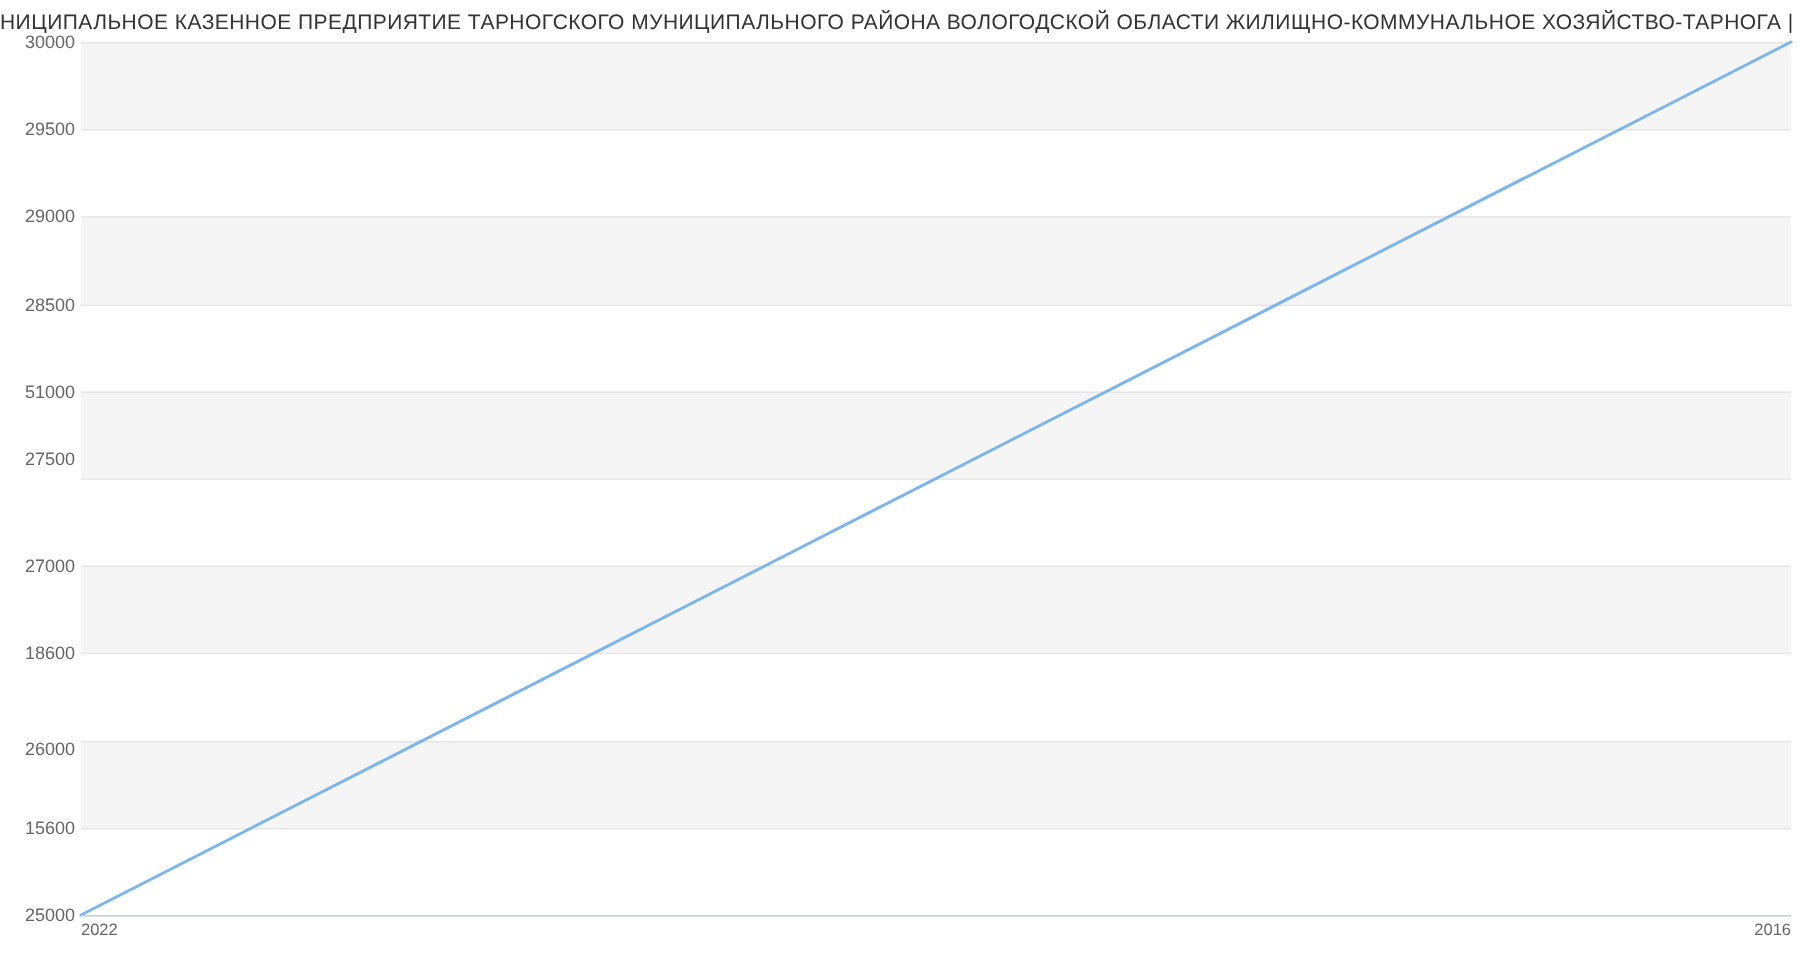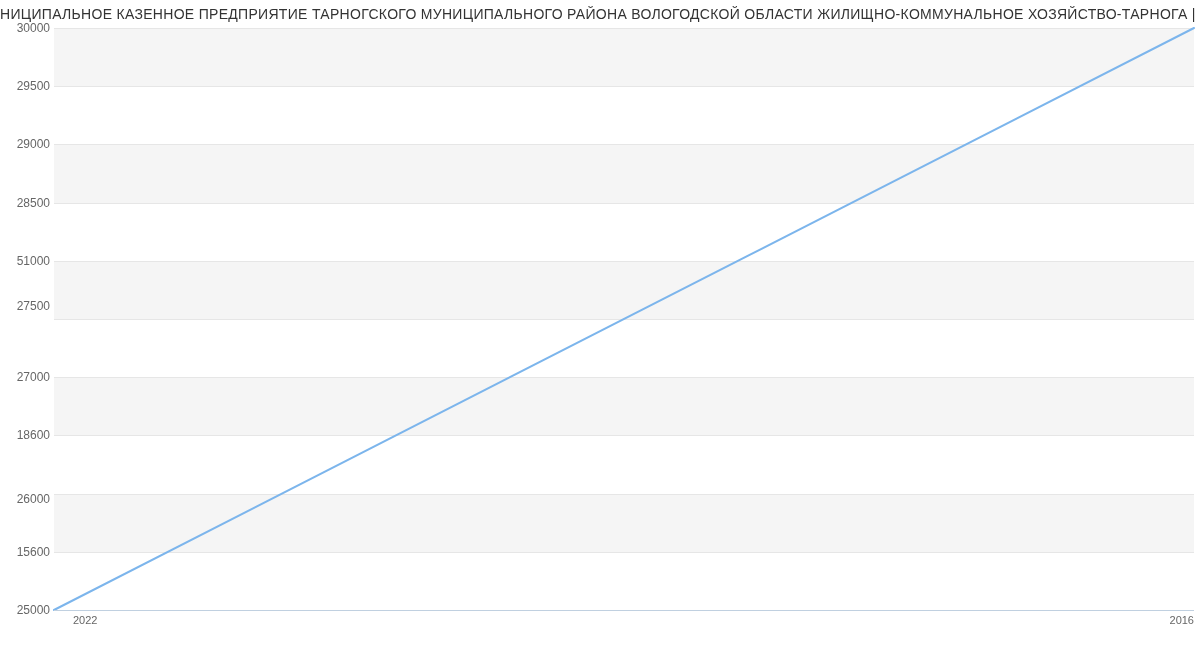--- a/index.html
+++ b/index.html
@@ -116,16 +116,16 @@
       <div class="y-tick-label" style="top: 435.4px;">18600</div>
       <div class="y-tick-label" style="top: 377.2px;">27000</div>
       <div class="y-tick-label" style="top: 306px;">27500</div>
       <div class="y-tick-label" style="top: 260.8px;">51000</div>
       <div class="y-tick-label" style="top: 202.6px;">28500</div>
       <div class="y-tick-label" style="top: 144.4px;">29000</div>
       <div class="y-tick-label" style="top: 86.2px;">29500</div>
       <div class="y-tick-label" style="top: 28px;">30000</div>
     </div>
   <div id="x-ticks-holder">
-      <div class="x-tick-label" style="transform: none; left: 54px; margin-left: 19px;">2022</div>
+      <div class="x-tick-label" style="transform: none; left: 54px;">2022</div>
       <div class="x-tick-label" style="transform: translateX(-100%); left: 1194px;">2016</div>
     </div>
 </div>
 
 </body></html>

